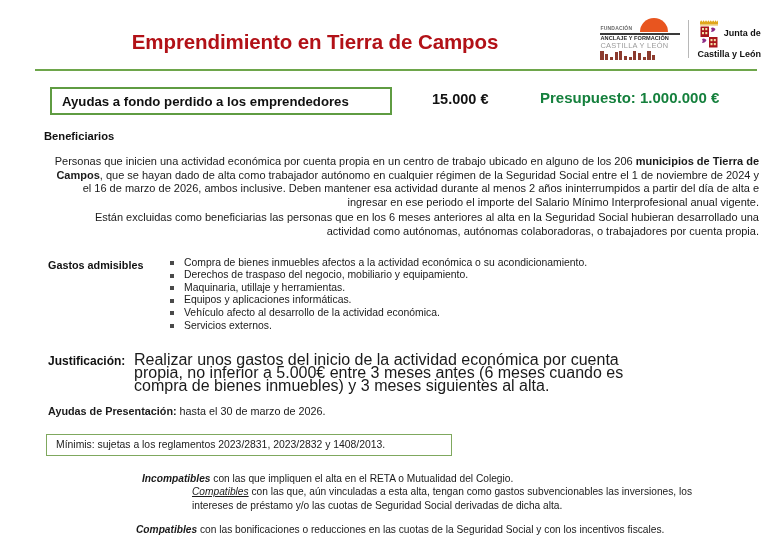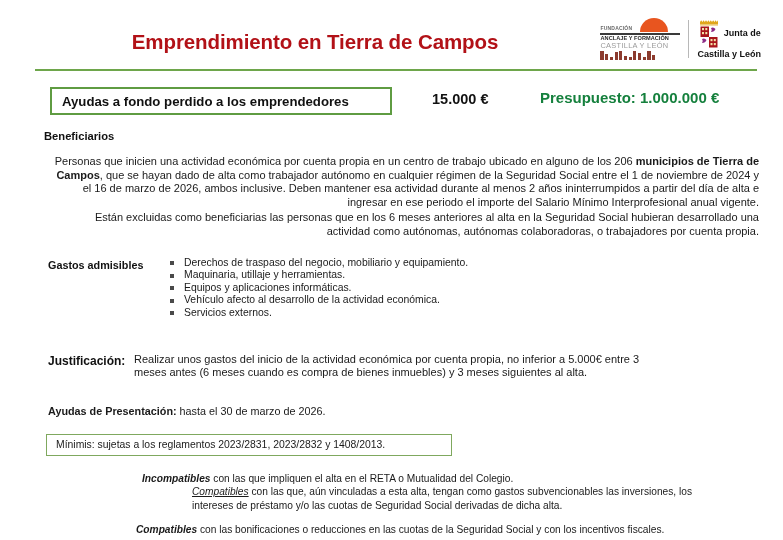--- a/index.html
+++ b/index.html
@@ -267,21 +267,21 @@
     top: 1px;
     font-size: 12px;
     font-weight: bold;
     color: #111;
   }
   .just-text {
     position: absolute;
     left: 134px;
     top: 0;
     width: 510px;
-    font-size: 11px;
+    font-size: 16px;
     line-height: 13.4px;
     color: #1a1a1a;
   }
 
   .plazo {
     margin-top: 18px;
     margin-left: 48px;
     font-size: 10.8px;
     color: #1a1a1a;
   }
@@ -408,21 +408,21 @@
 
     <div class="sec-heading">Beneficiarios</div>
 
     <div class="para beneficiarios-p1"><span>Personas que inicien una actividad económica por cuenta propia en un centro de trabajo ubicado en alguno de los 206 </span><b>municipios de Tierra de Campos</b><span>, que se hayan dado de alta como trabajador autónomo en cualquier régimen de la Seguridad Social entre el 1 de noviembre de 2024 y el 16 de marzo de 2026, ambos inclusive. Deben mantener esa actividad durante al menos 2 años ininterrumpidos a partir del día de alta e ingresar en ese periodo el importe del Salario Mínimo Interprofesional anual vigente.</span></div>
 
     <div class="para beneficiarios-p2">Están excluidas como beneficiarias las personas que en los 6 meses anteriores al alta en la Seguridad Social hubieran desarrollado una actividad como autónomas, autónomas colaboradoras, o trabajadores por cuenta propia.</div>
 
     <div class="gastos">
       <div class="gastos-label">Gastos admisibles</div>
       <ul class="gastos-list">
-        <li><span class="bullet"></span></li>
+        <li><span class="bullet"></span><span>Compra de bienes inmuebles afectos a la actividad económica o su acondicionamiento.</span></li>
         <li><span class="bullet"></span><span>Derechos de traspaso del negocio, mobiliario y equipamiento.</span></li>
         <li><span class="bullet"></span><span>Maquinaria, utillaje y herramientas.</span></li>
         <li><span class="bullet"></span><span>Equipos y aplicaciones informáticas.</span></li>
         <li><span class="bullet"></span><span>Vehículo afecto al desarrollo de la actividad económica.</span></li>
         <li><span class="bullet"></span><span>Servicios externos.</span></li>
       </ul>
     </div>
 
     <div class="justificacion">
       <div class="just-label">Justificación:</div>

